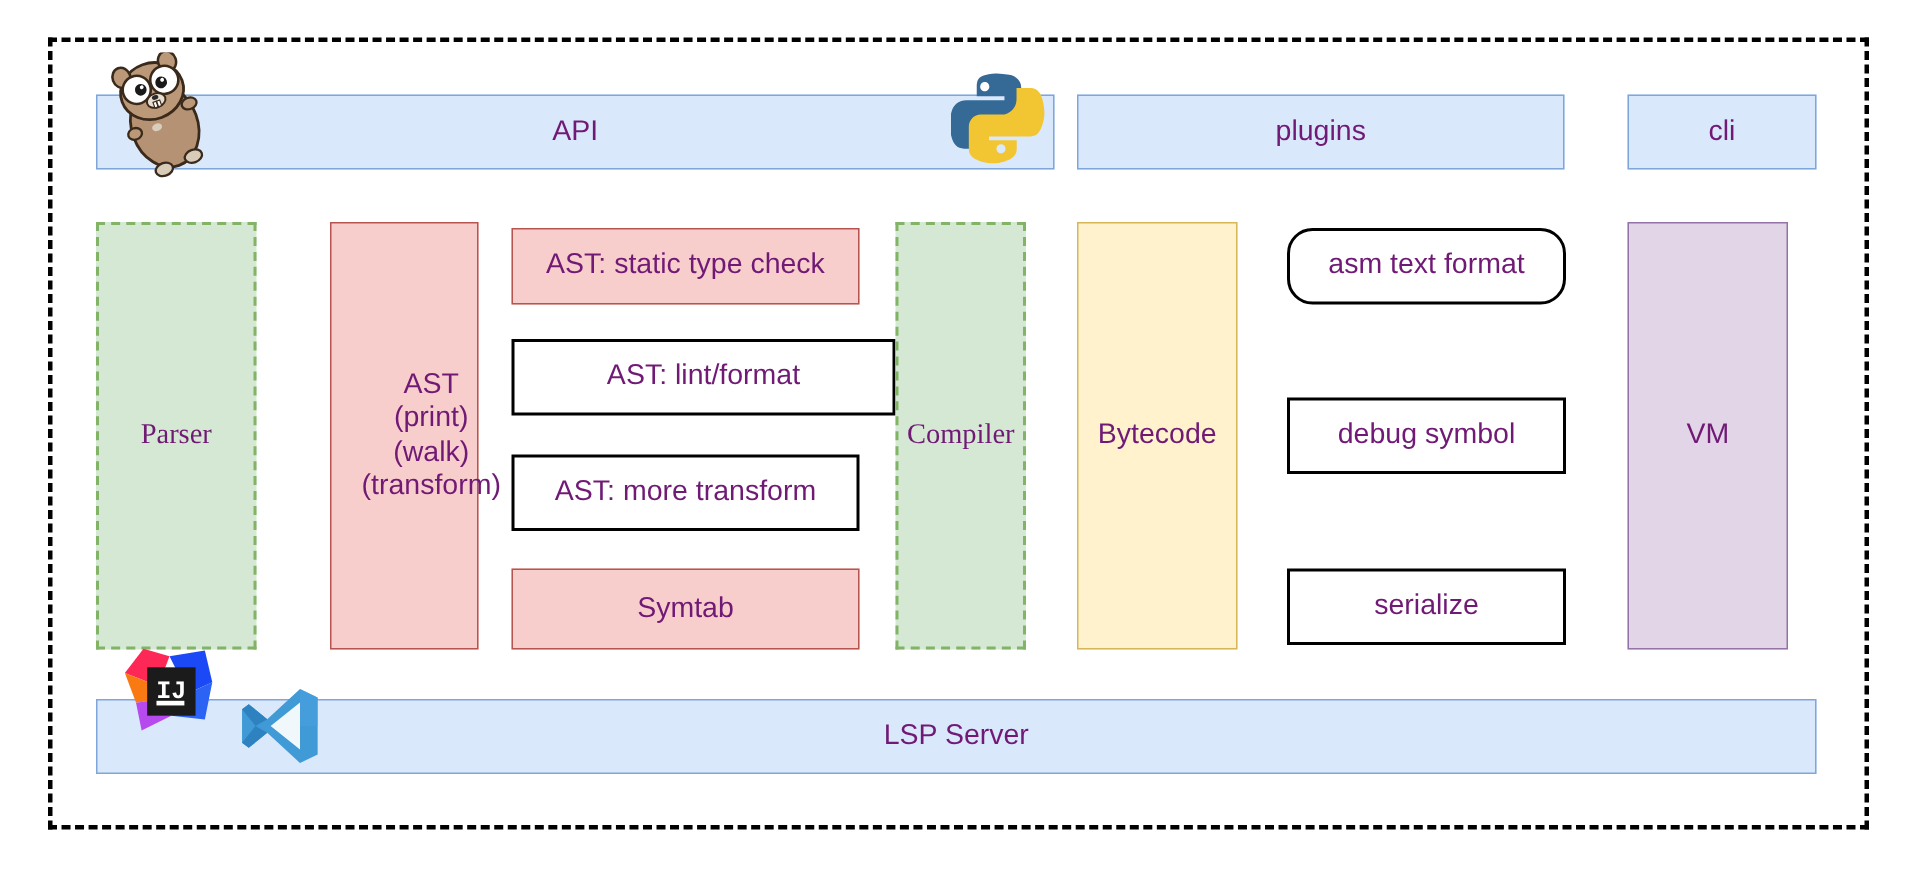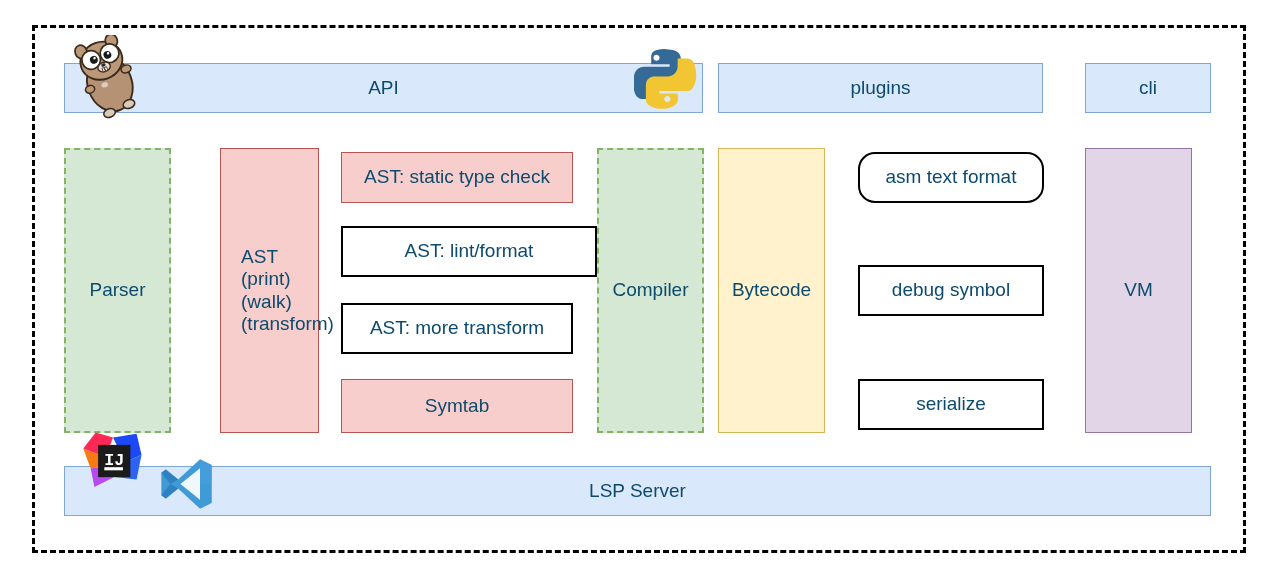--- a/index.html
+++ b/index.html
@@ -30,28 +30,29 @@
     box-sizing: border-box;
   }
 
   
   .box {
     position: absolute;
     box-sizing: border-box;
     display: flex;
     align-items: center;
     justify-content: center;
+    text-align: center;
     font-size: 19px;
     line-height: 1.18;
-    color: #0c4a6e;
+    color: #701a75;
     white-space: pre-line;
   }
 
   .fill-blue   { background: #dae8fc; border: 1px solid #7ea6d9; }
-  .fill-green  { background: #d5e8d4; border: 2px dashed #82b366; }
+  .fill-green  { background: #d5e8d4; border: 2px dashed #82b366; font-family: Liberation Serif, serif; }
   .fill-pink   { background: #f8cecc; border: 1px solid #b85450; }
   .fill-yellow { background: #fff2cc; border: 1px solid #d6b656; }
   .fill-purple { background: #e1d5e7; border: 1px solid #9673a6; }
   .fill-white  { background: #ffffff; border: 2px solid #000000; }
 
   
   .logo {
     position: absolute;
     z-index: 20;
   }
@@ -78,21 +79,21 @@
 (transform)</div>
 
   <div class="box fill-pink" style="left:341px; top:152px; width:232px; height:51px;">AST: static type check</div>
 
   <div class="box fill-white" style="left:341px; top:226px; width:256px; height:51px;">AST: lint/format</div>
 
   <div class="box fill-white" style="left:341px; top:303px; width:232px; height:51px;">AST: more transform</div>
 
   <div class="box fill-pink" style="left:341px; top:379px; width:232px; height:54px;">Symtab</div>
 
-  <div class="box fill-green" style="left:597px; top:148px; width:107px; height:285px;">Compiler</div>
+  <div class="box fill-green" style="left:597px; top:148px; width:87px; height:285px;">Compiler</div>
 
   <div class="box fill-yellow" style="left:718px; top:148px; width:107px; height:285px;">Bytecode</div>
 
   <div class="box fill-white" style="left:858px; top:152px; width:186px; height:51px;border-radius:17px;">asm text format</div>
 
   <div class="box fill-white" style="left:858px; top:265px; width:186px; height:51px;">debug symbol</div>
 
   <div class="box fill-white" style="left:858px; top:379px; width:186px; height:51px;">serialize</div>
 
   <div class="box fill-purple" style="left:1085px; top:148px; width:107px; height:285px;">VM</div>

